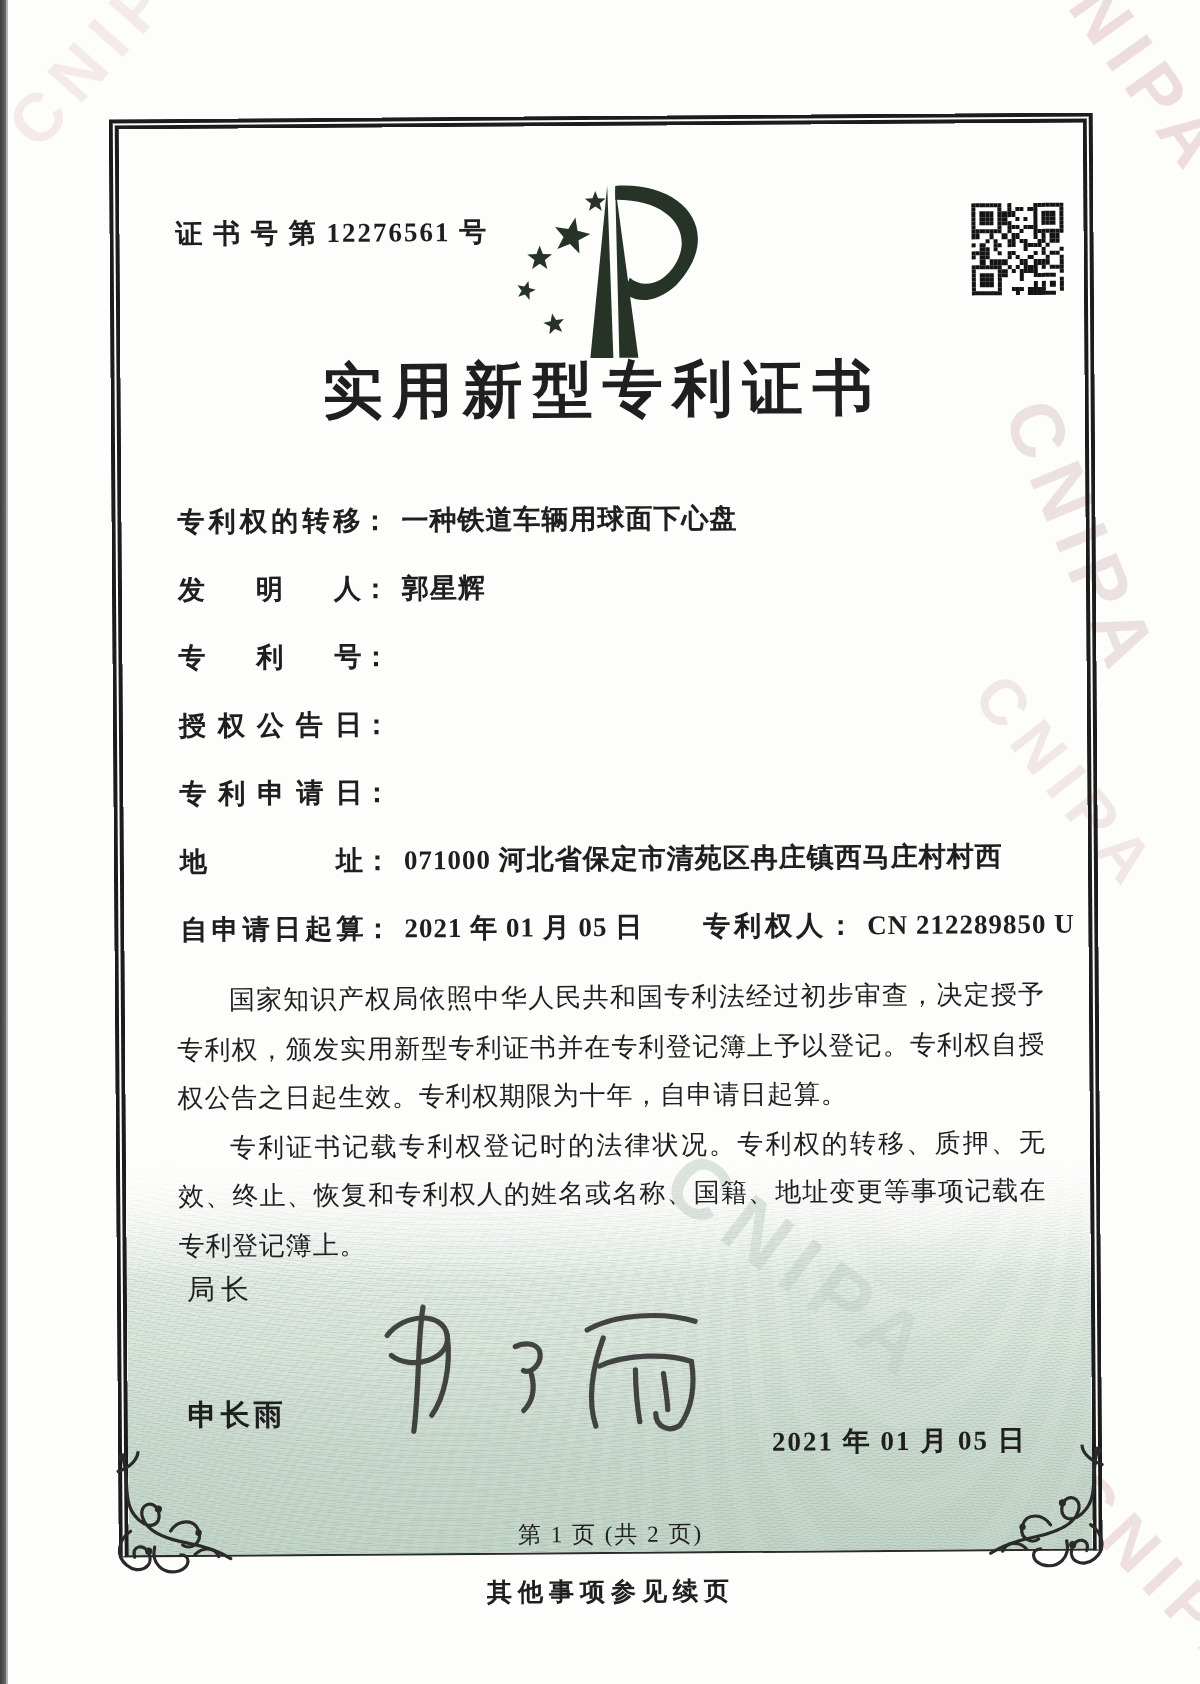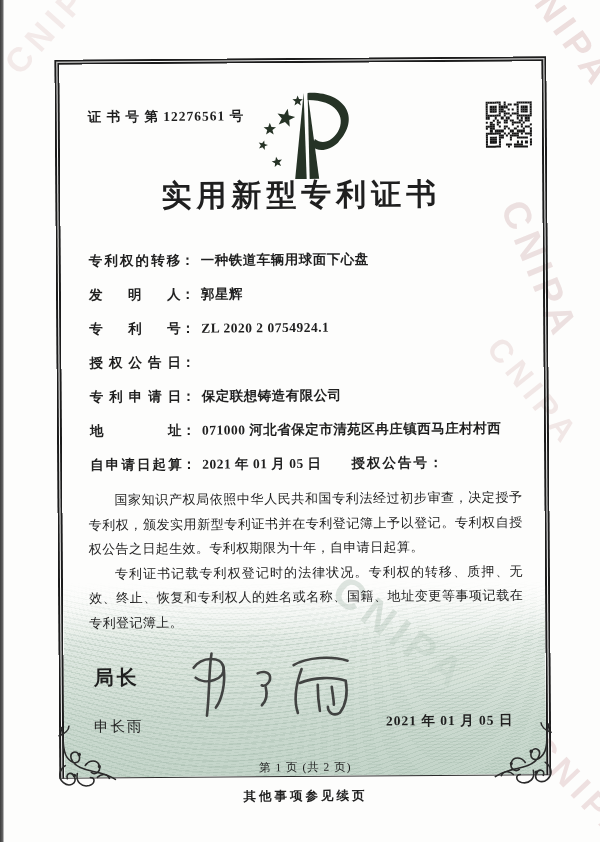--- a/index.html
+++ b/index.html
@@ -62,22 +62,22 @@
   .flabel{display:inline-block;width:92px;text-align:justify;text-align-last:justify;flex:none;}
   .fcolon{flex:none;margin-right:6px;}
   .fvalue{flex:none;}
   .fextra{margin-left:30px;display:flex;align-items:baseline;}
   .fextra .flabel{width:auto;letter-spacing:2px;}
 
   .paras{position:absolute;left:26px;right:22px;top:424px;font-size:13px;line-height:24.5px;
          text-align:justify;letter-spacing:0.4px;}
   .paras p{margin:0;text-indent:2em;}
 
-  .sig-title{position:absolute;left:30px;top:600px;font-size:20px;font-weight:700;letter-spacing:3px;}
-  .sig-name{position:absolute;left:30px;top:653px;font-size:14.5px;font-weight:400;letter-spacing:2px;}
+  .sig-title{position:absolute;left:30px;top:572px;font-size:14px;font-weight:400;letter-spacing:3px;}
+  .sig-name{position:absolute;left:30px;top:634px;font-size:14.5px;font-weight:700;letter-spacing:2px;}
   .sig-hand{position:absolute;left:118px;top:580px;width:185px;height:82px;}
   .issue-date{position:absolute;left:322px;top:650px;font-size:13.5px;font-weight:600;letter-spacing:1px;}
   .page-info{position:absolute;left:0;right:0;top:697px;text-align:center;font-size:11.5px;letter-spacing:1px;}
 
   .cont-note{position:absolute;left:57px;top:788px;width:492px;text-align:center;
              font-size:12.5px;font-weight:bold;letter-spacing:3px;z-index:2;}
 </style>
 </head>
 <body>
 
@@ -602,43 +602,42 @@
           <span class="fvalue">一种铁道车辆用球面下心盘</span>
       </div>
       <div class="frow">
         <span class="flabel">发明人</span>
           <span class="fcolon">：</span>
           <span class="fvalue">郭星辉</span>
       </div>
       <div class="frow">
         <span class="flabel">专利号</span>
           <span class="fcolon">：</span>
-          <span class="fvalue">ZL 2020 2 0754924.1</span>
       </div>
       <div class="frow">
         <span class="flabel">授权公告日</span>
           <span class="fcolon">：</span>
       </div>
       <div class="frow">
         <span class="flabel">专利申请日</span>
           <span class="fcolon">：</span>
-          <span class="fvalue">保定联想铸造有限公司</span>
       </div>
       <div class="frow">
         <span class="flabel">地址</span>
           <span class="fcolon">：</span>
           <span class="fvalue">071000 河北省保定市清苑区冉庄镇西马庄村村西</span>
       </div>
       <div class="frow">
         <span class="flabel">自申请日起算</span>
           <span class="fcolon">：</span>
           <span class="fvalue">2021 年 01 月 05 日</span>
         <span class="fextra">
-          <span class="flabel">授权公告号</span>
+          <span class="flabel">专利权人</span>
             <span class="fcolon">：</span>
+            <span class="fvalue">CN 212289850 U</span>
         </span>
       </div>
     </div>
 
     <div class="paras">
       <p>国家知识产权局依照中华人民共和国专利法经过初步审查，决定授予专利权，颁发实用新型专利证书并在专利登记簿上予以登记。专利权自授权公告之日起生效。专利权期限为十年，自申请日起算。</p>
       <p>专利证书记载专利权登记时的法律状况。专利权的转移、质押、无效、终止、恢复和专利权人的姓名或名称、国籍、地址变更等事项记载在专利登记簿上。</p>
     </div>
 
     <div class="sig-title">局长</div>

